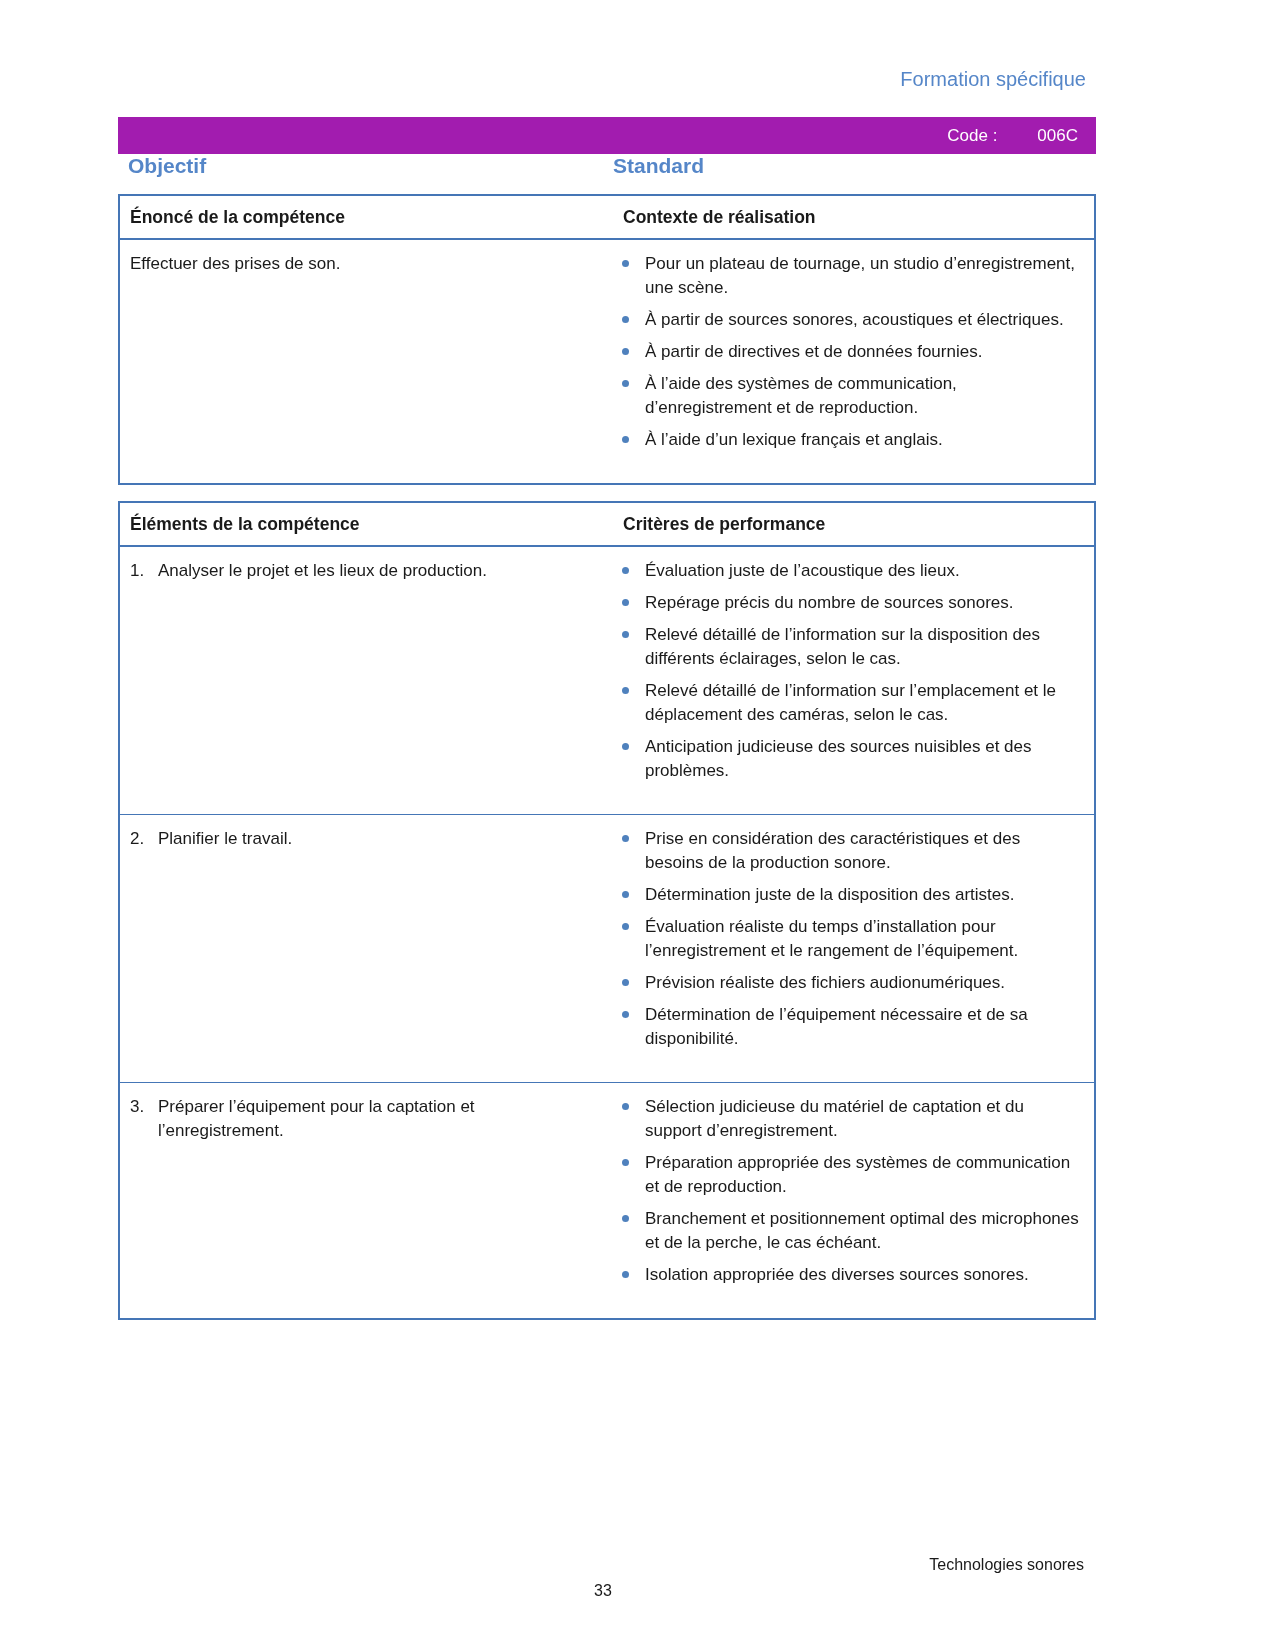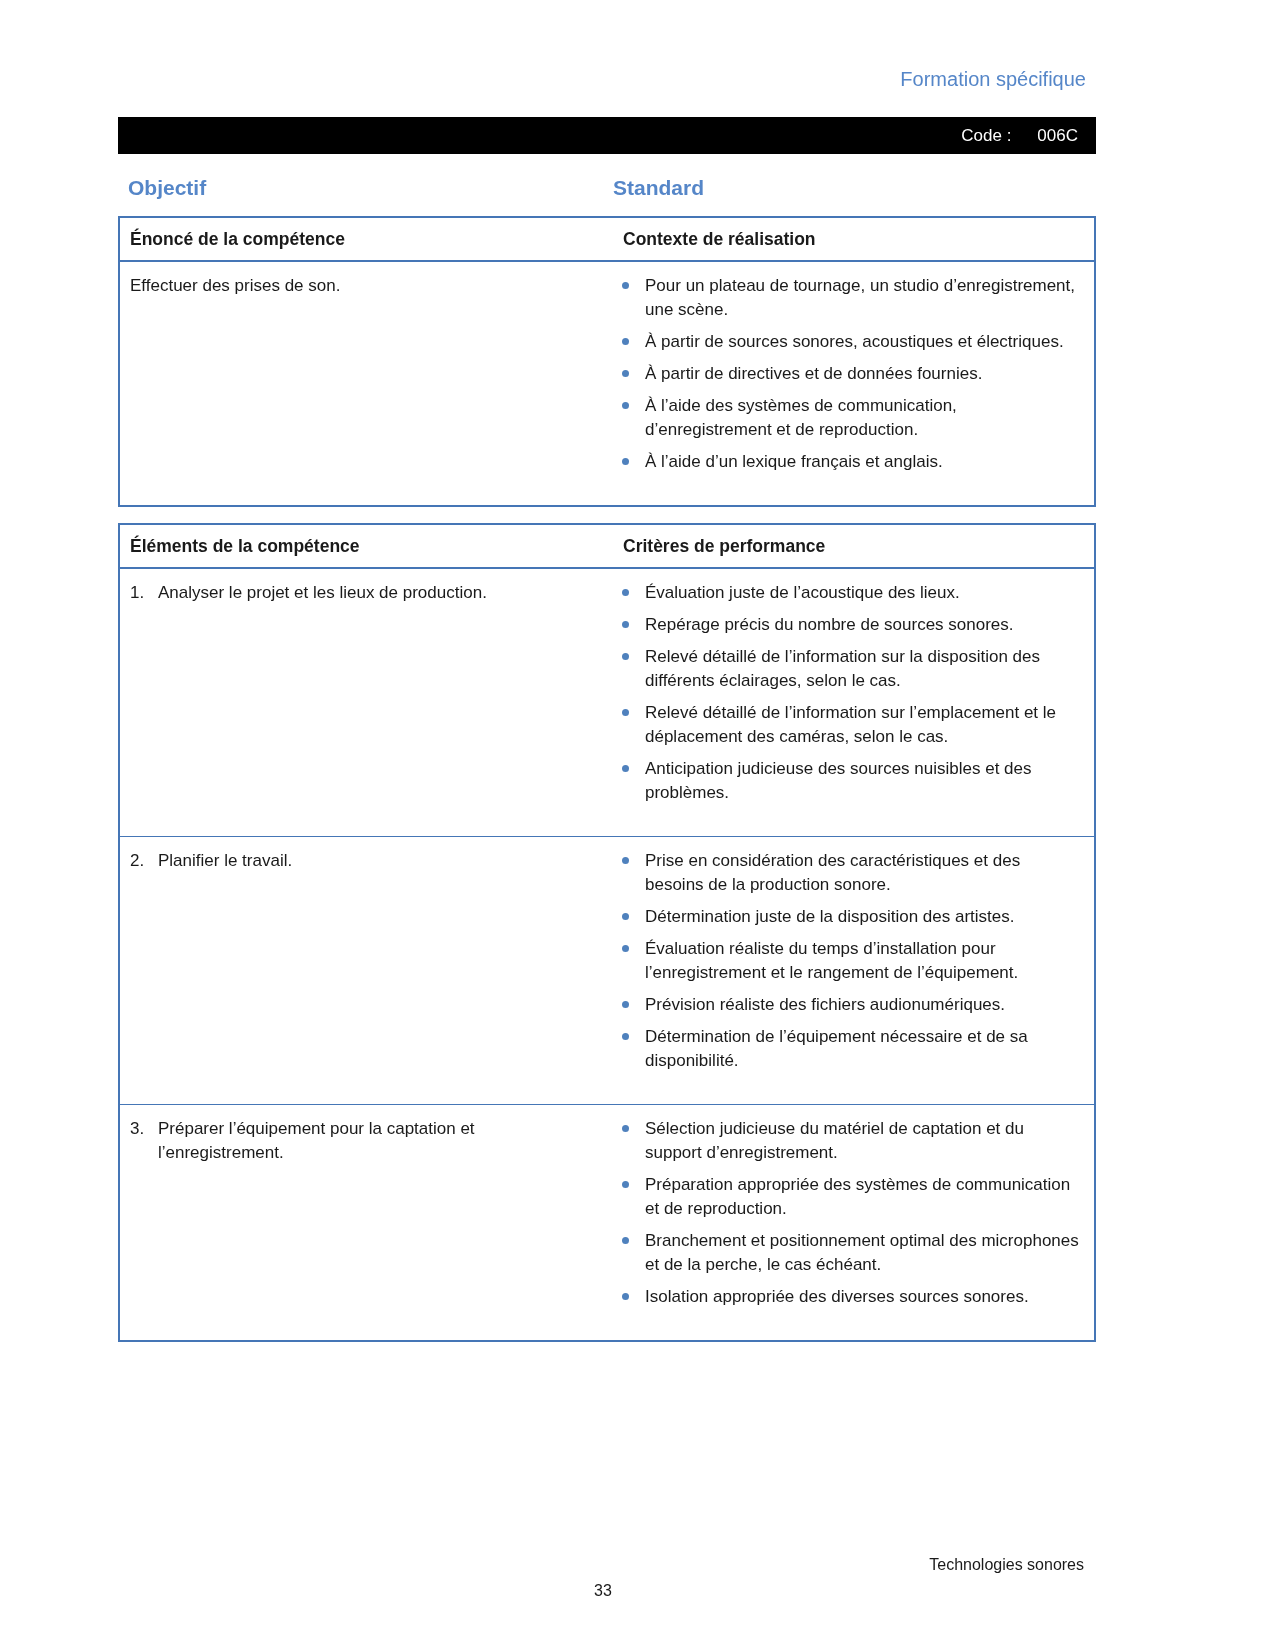--- a/index.html
+++ b/index.html
@@ -24,31 +24,30 @@
   .top-label {
     margin-top: 68px;
     text-align: right;
     padding-right: 10px;
     color: #5586c8;
     font-size: 20px;
   }
   .code-bar {
     margin-top: 26px;
     height: 37px;
-    background: #000000;
+    background: #a21caf;
     color: #ffffff;
     display: flex;
     justify-content: flex-end;
     align-items: center;
     padding-right: 18px;
     font-size: 17px;
   }
-  .code-bar .code-value { margin-left: 26px; }
+  .code-bar .code-value { margin-left: 40px; }
   .headings-row {
-    margin-top: 22px;
     display: grid;
     grid-template-columns: 495px 483px;
   }
   .headings-row .h {
     color: #5586c8;
     font-weight: bold;
     font-size: 21px;
   }
   .headings-row .h.left { padding-left: 10px; }
   .doc-table {

